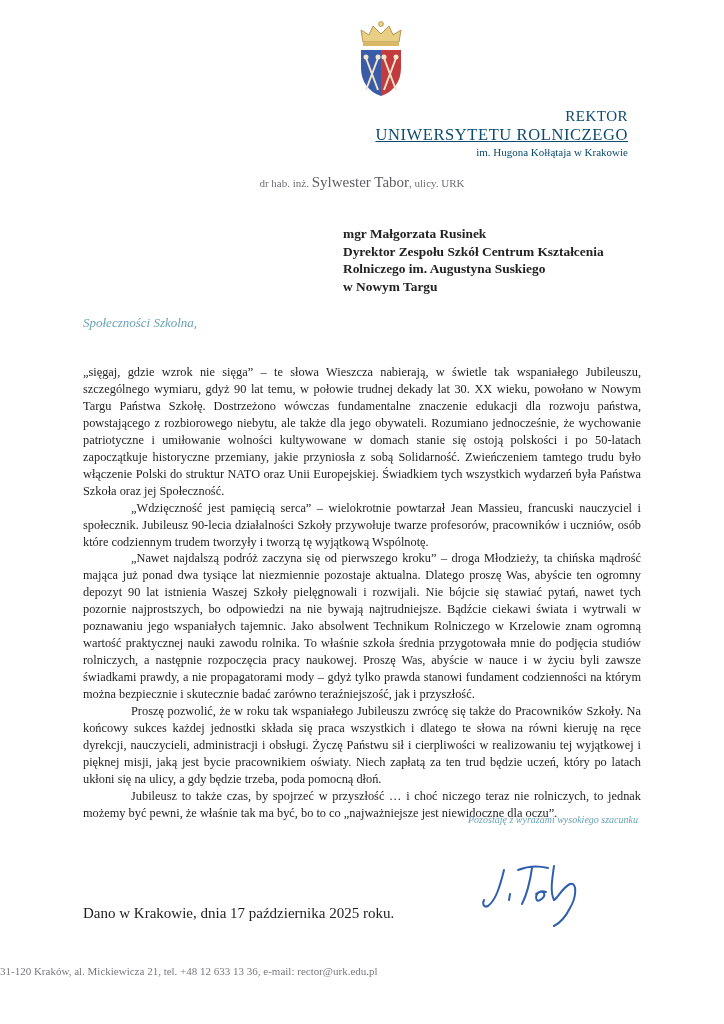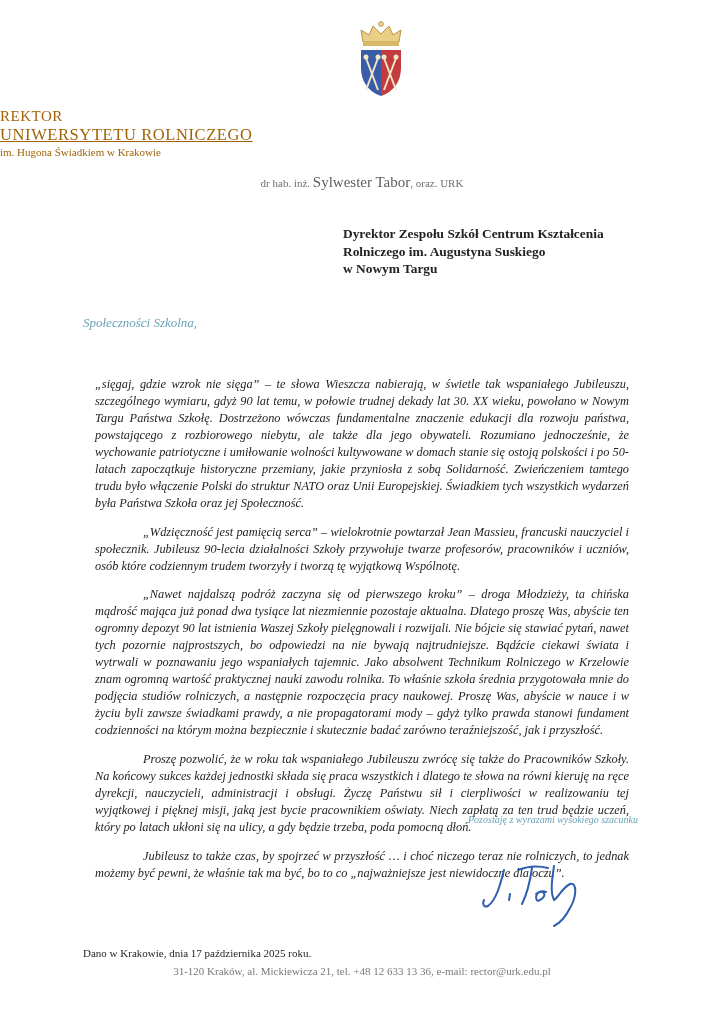--- a/index.html
+++ b/index.html
@@ -1,33 +1,33 @@
 <!DOCTYPE html>
 <html><head>
 <meta charset="utf-8">
 <style>
   html, body { margin: 0; padding: 0; background: #ffffff; }
   body { width: 724px; height: 1024px; position: relative; overflow: hidden;
          font-family: "Liberation Serif", "DejaVu Serif", serif; color: #1e1e1e; }
   .crest { position: absolute; left: 357px; top: 20px; width: 48px; height: 80px; }
-  .header { position: absolute; left: 0; width: 628px; text-align: left; color: #a16207; }
+  .header { position: absolute; left: 0; width: 628px; text-align: right; color: #0c4a6e; }
   .h-rektor { top: 108px; font-size: 15px; letter-spacing: 0.5px; }
   .h-univ { top: 125px; font-size: 16.5px; letter-spacing: 0.6px; text-decoration: underline; }
   .h-im { top: 146px; font-size: 11px; }
   .signer { position: absolute; top: 174px; left: 0; width: 724px; text-align: center; color: #6f6f73; font-size: 11px; }
   .signer .nm { font-size: 15px; color: #5d5d62; }
   .addressee { position: absolute; left: 343px; top: 225px; font-weight: bold; font-size: 13.4px; line-height: 17.5px; color: #222; }
   .salutation { position: absolute; left: 83px; top: 315px; font-style: italic; font-size: 13px; color: #6aa3b7; }
   .body-text { position: absolute; left: 83px; top: 364px; width: 558px; font-size: 12.35px; line-height: 16.95px; text-align: justify; }
-  .body-text p { margin: 12px; font-style: italic; }
+  .body-text p { margin: 0; }
   .body-text p.ind { text-indent: 48px; }
   .closing { position: absolute; right: 86px; top: 814px; font-style: italic; font-size: 10px; color: #6aa3b7; }
   .signature { position: absolute; left: 474px; top: 858px; width: 150px; height: 70px; }
-  .place-date { position: absolute; left: 83px; top: 905px; font-size: 11px; margin-top: 42px; }
-  .footer { position: absolute; left: 0; top: 965px; width: 724px; text-align: center; font-size: 11px; color: #7a7a7e; }
+  .place-date { position: absolute; left: 83px; top: 905px; font-size: 15px; }
+  .footer { position: absolute; left: 0; top: 965px; width: 724px; text-align: left; font-size: 11px; color: #7a7a7e; }
 </style>
 </head>
 <body>
 
 <svg class="crest" viewBox="0 0 48 80">
 
   <path d="M6 22 L4 10 L12 15 L16 6 L24 14 L32 6 L36 15 L44 10 L42 22 Z" fill="#e8cf85" stroke="#b8954a" stroke-width="1"></path>
   <circle cx="24" cy="4" r="2.5" fill="#e8cf85" stroke="#b8954a" stroke-width="0.8"></circle>
   <rect x="6" y="22" width="36" height="4" fill="#d9b866"></rect>
 
@@ -43,29 +43,30 @@
   <g fill="#f2e6c8">
     <circle cx="9" cy="37" r="2.5"></circle>
       <circle cx="21" cy="37" r="2.5"></circle>
     <circle cx="27" cy="37" r="2.5"></circle>
       <circle cx="39" cy="37" r="2.5"></circle>
   </g>
 </svg>
 
 <div class="header h-rektor">REKTOR</div>
 <div class="header h-univ">UNIWERSYTETU ROLNICZEGO</div>
-<div class="header h-im">im. Hugona Świadkiem w Krakowie</div>
+<div class="header h-im">im. Hugona Kołłątaja w Krakowie</div>
 
 <div class="signer">
   <span>dr hab. inż.</span>
   <span class="nm">Sylwester Tabor</span><span>, </span>
-  <span>oraz. URK</span>
+  <span>ulicy. URK</span>
 </div>
 
 <div class="addressee">
+  <div>mgr Małgorzata Rusinek</div>
   <div>Dyrektor Zespołu Szkół Centrum Kształcenia</div>
   <div>Rolniczego im. Augustyna Suskiego</div>
   <div>w Nowym Targu</div>
 </div>
 
 <div class="salutation">Społeczności Szkolna,</div>
 
 <div class="body-text">
   <p>„sięgaj, gdzie wzrok nie sięga” – te słowa Wieszcza nabierają, w świetle tak wspaniałego Jubileuszu, szczególnego wymiaru, gdyż 90 lat temu, w połowie trudnej dekady lat 30. XX wieku, powołano w Nowym Targu Państwa Szkołę. Dostrzeżono wówczas fundamentalne znaczenie edukacji dla rozwoju państwa, powstającego z rozbiorowego niebytu, ale także dla jego obywateli. Rozumiano jednocześnie, że wychowanie patriotyczne i umiłowanie wolności kultywowane w domach stanie się ostoją polskości i po 50-latach zapoczątkuje historyczne przemiany, jakie przyniosła z sobą Solidarność. Zwieńczeniem tamtego trudu było włączenie Polski do struktur NATO oraz Unii Europejskiej. Świadkiem tych wszystkich wydarzeń była Państwa Szkoła oraz jej Społeczność.</p>
   <p class="ind">„Wdzięczność jest pamięcią serca” – wielokrotnie powtarzał Jean Massieu, francuski nauczyciel i społecznik. Jubileusz 90-lecia działalności Szkoły przywołuje twarze profesorów, pracowników i uczniów, osób które codziennym trudem tworzyły i tworzą tę wyjątkową Wspólnotę.</p>

